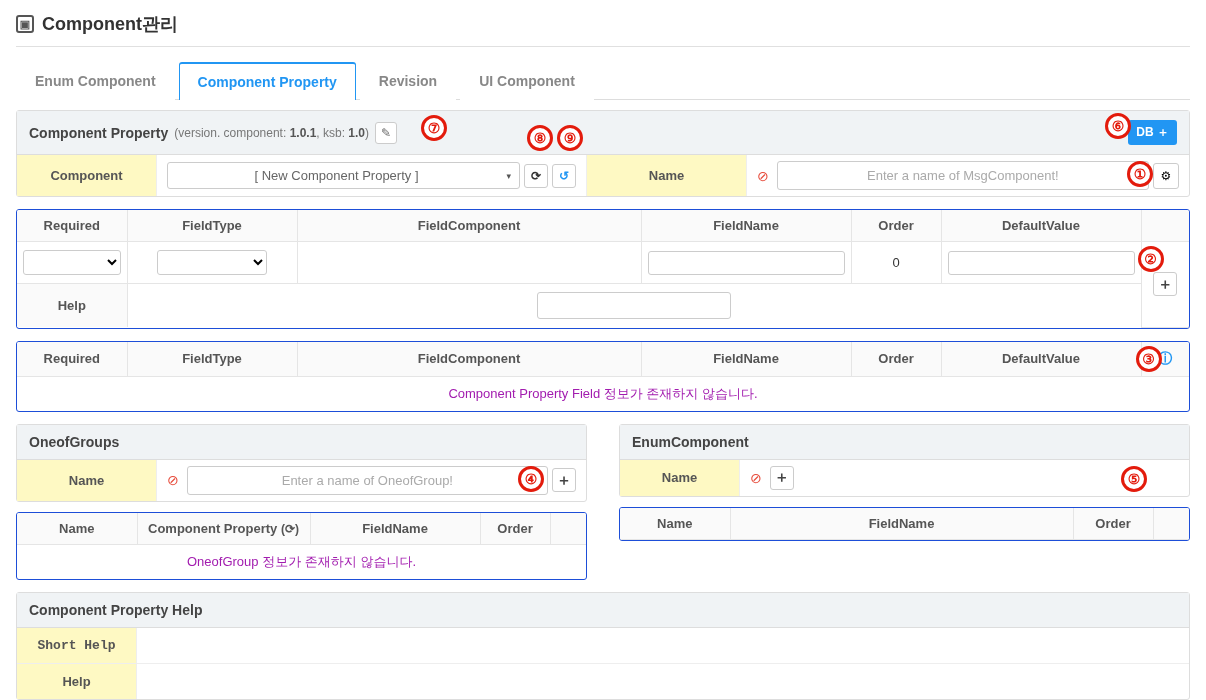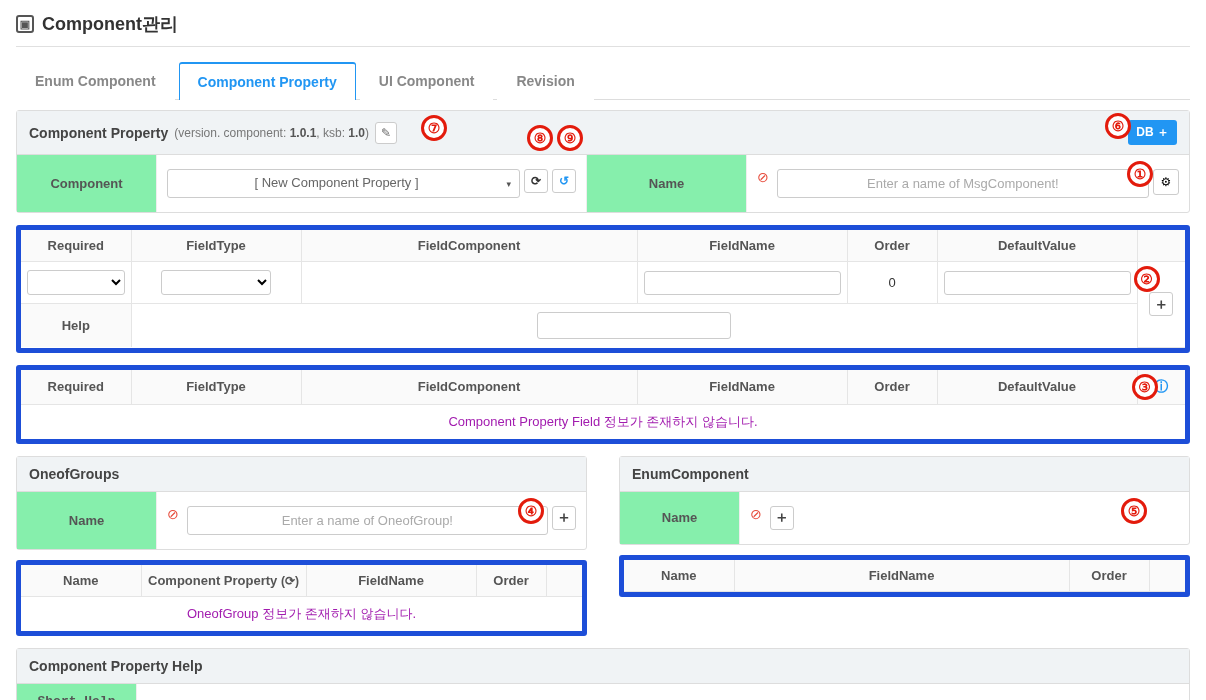--- a/index.html
+++ b/index.html
@@ -11,35 +11,35 @@
 .tab { padding: 10px 18px; font-size: 14px; font-weight: 600; color: #888; border: 1px solid transparent; border-bottom: none; cursor: pointer; position: relative; top: 1px; background: #fff; }
 .tab.active { color: #2196f3; border-color: #2196f3 #2196f3 #fff #2196f3; border-top: 2px solid #2196f3; border-radius: 3px 3px 0 0; }
 .panel { border: 1px solid #ddd; border-radius: 3px; margin-bottom: 12px; background: #fff; }
 .panel-header { background: #f0f3f5; padding: 9px 12px; border-bottom: 1px solid #ddd; font-weight: 700; font-size: 14px; position: relative; display: flex; align-items: center; gap: 6px; }
 .panel-header .version-text { font-weight: 400; font-size: 12px; color: #777; }
 .panel-header .version-text .bold { font-weight: 700; color: #555; }
 .panel-header .edit-btn { background: #fff; border: 1px solid #ccc; border-radius: 3px; width: 22px; height: 22px; cursor: pointer; display: inline-flex; align-items: center; justify-content: center; font-size: 12px; color: #666; }
 .panel-header .db-btn { margin-left: auto; background: #2196f3; color: #fff; border: none; border-radius: 3px; padding: 4px 8px; font-size: 12px; font-weight: 600; cursor: pointer; }
 .form-row { display: flex; border-bottom: 1px solid #eee; }
 .form-row:last-child { border-bottom: none; }
-.form-label { width: 140px; background: #86efac; padding: 10px 12px; text-align: center; font-weight: 600; color: #555; font-size: 13px; display: flex; align-items: center; justify-content: center; border-right: 1px solid #eee; }
-.form-value { flex: 1; padding: 14px 10px; display: flex; gap: 4px; position: relative; }
+.form-label { width: 140px; background: #fef9c3; padding: 10px 12px; text-align: center; font-weight: 600; color: #555; font-size: 13px; display: flex; align-items: center; justify-content: center; border-right: 1px solid #eee; }
+.form-value { flex: 1; padding: 6px 10px; display: flex; align-items: center; gap: 4px; position: relative; }
 .dropdown { flex: 1; background: #fff; border: 1px solid #ccc; border-radius: 3px; padding: 5px 24px 5px 10px; font-size: 13px; color: #666; text-align: center; position: relative; cursor: pointer; }
 .dropdown::after { content: "▾"; position: absolute; right: 8px; top: 50%; transform: translateY(-50%); font-size: 9px; color: #555; }
 .icon-btn { background: #fff; border: 1px solid #ccc; border-radius: 3px; width: 24px; height: 24px; cursor: pointer; display: inline-flex; align-items: center; justify-content: center; font-size: 12px; }
 .icon-refresh { color: #333; font-weight: bold; }
 .icon-history { color: #2196f3; font-weight: bold; }
 .cancel-icon { color: #e74c3c; font-size: 14px; margin-right: 4px; }
 .text-input { flex: 1; border: 1px solid #ccc; border-radius: 3px; padding: 6px 10px; font-size: 13px; text-align: center; color: #999; }
 .text-input::placeholder { color: #aaa; }
 .settings-btn { background: #fff; border: 1px solid #ccc; border-radius: 3px; width: 26px; height: 26px; cursor: pointer; display: inline-flex; align-items: center; justify-content: center; font-size: 12px; }
 .table { width: 100%; border-collapse: collapse; }
 .table th, .table td { border: 1px solid #e5e5e5; padding: 8px 6px; text-align: center; font-size: 13px; vertical-align: middle; }
 .table th { background: #fafafa; font-weight: 600; color: #555; }
-.table-wrapper { border: 5px solid #1d4ed8; border-radius: 3px; margin-bottom: 12px; overflow: hidden; }
+.table-wrapper { border: 1px solid #1d4ed8; border-radius: 3px; margin-bottom: 12px; overflow: hidden; }
 .table-wrapper .table { border: none; }
 .table-wrapper .table th:first-child, .table-wrapper .table td:first-child { border-left: none; }
 .table-wrapper .table th:last-child, .table-wrapper .table td:last-child { border-right: none; }
 .table-wrapper .table tr:first-child th { border-top: none; }
 .table-wrapper .table tr:last-child td { border-bottom: none; }
 .small-input { border: 1px solid #ccc; border-radius: 3px; padding: 4px 8px; font-size: 12px; width: 100%; text-align: center; }
 .plus-btn { background: #fff; border: 1px solid #ccc; border-radius: 3px; width: 24px; height: 24px; cursor: pointer; font-size: 15px; font-weight: bold; color: #444; display: inline-flex; align-items: center; justify-content: center; }
 .info-icon { color: #2196f3; font-size: 14px; font-weight: bold; }
 .empty-msg { color: #a21caf; font-size: 13px; padding: 10px; text-align: center; }
 .row-2col { display: flex; gap: 32px; margin-bottom: 12px; }
@@ -54,22 +54,22 @@
 <body>
 
 <div class="page-header">
   <span class="page-title-icon">▣</span>
   <span class="page-title">Component관리</span>
 </div>
 
 <div class="tabs">
   <div class="tab">Enum Component</div>
   <div class="tab active">Component Property</div>
+  <div class="tab">Revision</div>
   <div class="tab">UI Component</div>
-  <div class="tab">Revision</div>
 </div>
 
 <div class="panel">
   <div class="panel-header" style="position:relative;">
     <span class="section-title">Component Property</span>
     <span class="version-text">
       <span>(version. component: </span><span class="bold">1.0.1</span><span>, ksb: </span><span class="bold">1.0</span><span>)</span>
     </span>
     <button class="edit-btn">
       <span>✎</span>

